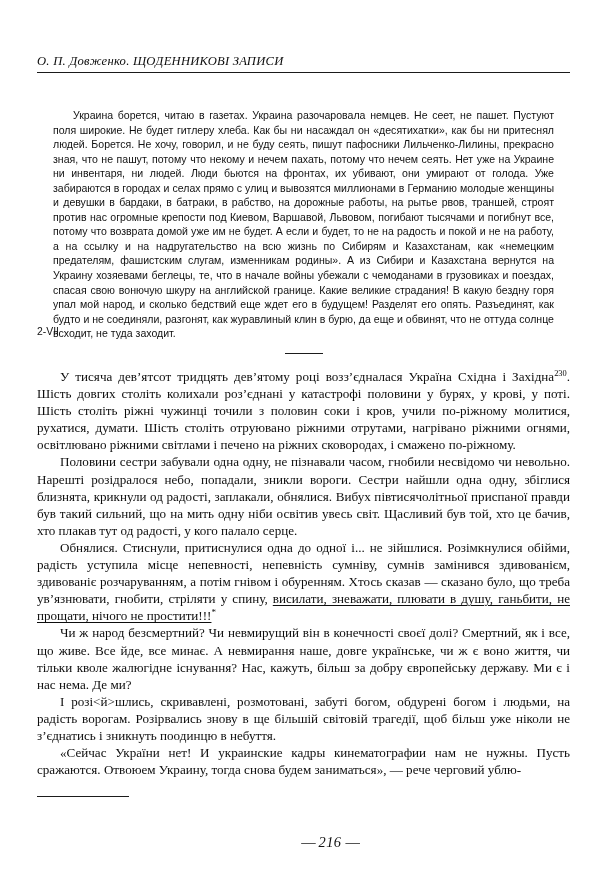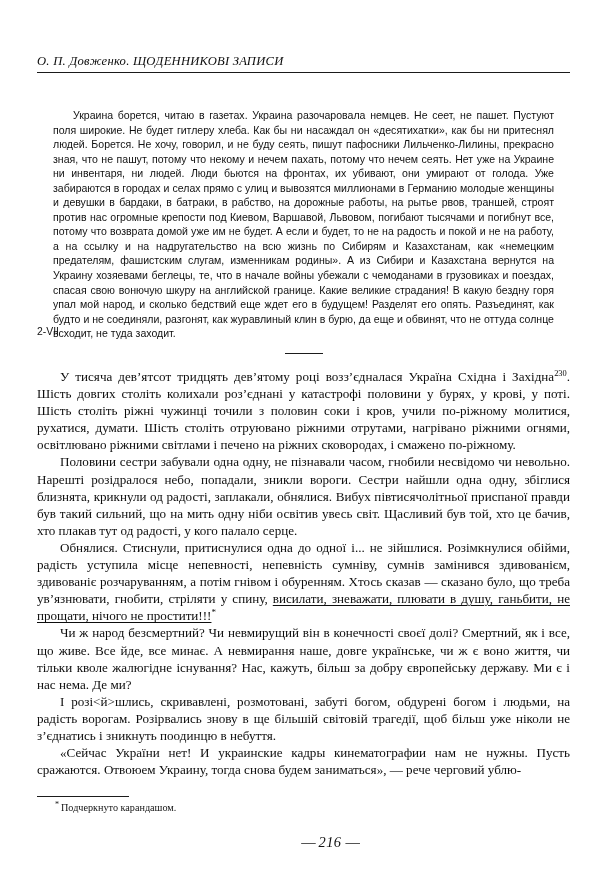--- a/index.html
+++ b/index.html
@@ -190,18 +190,17 @@
     <p>Чи ж народ безсмертний? Чи невмирущий він в конечності своєї долі? Смертний, як і все, що живе. Все йде, все минає. А невмирання наше, довге українське, чи ж є воно життя, чи тільки кволе жалюгідне існування? Нас, кажуть, більш за добру європейську державу. Ми є і нас нема. Де ми?</p>
 
     <p>І розі&lt;й&gt;шлись, скривавлені, розмотовані, забуті богом, обдурені богом і людьми, на радість ворогам. Розірвались знову в ще більшій світовій трагедії, щоб більш уже ніколи не з’єднатись і зникнуть поодинцю в небуття.</p>
 
     <p>«Сейчас України нет! И украинские кадры кинематографии нам не нужны. Пусть сражаются. Отвоюем Украину, тогда снова будем заниматься», — рече черговий ублю-</p>
 
   </div>
 
   <div class="footnote">
     <div class="fn-rule"></div>
-    <div class="fn-body"><span class="fn-star">*</span><span>Подчеркнуто карандашом.</span></div>
   </div>
 
   <div class="folio"><span class="dash">—</span>&nbsp;<span>216</span>&nbsp;<span class="dash">—</span></div>
 
 </div>
 
 </body></html>

